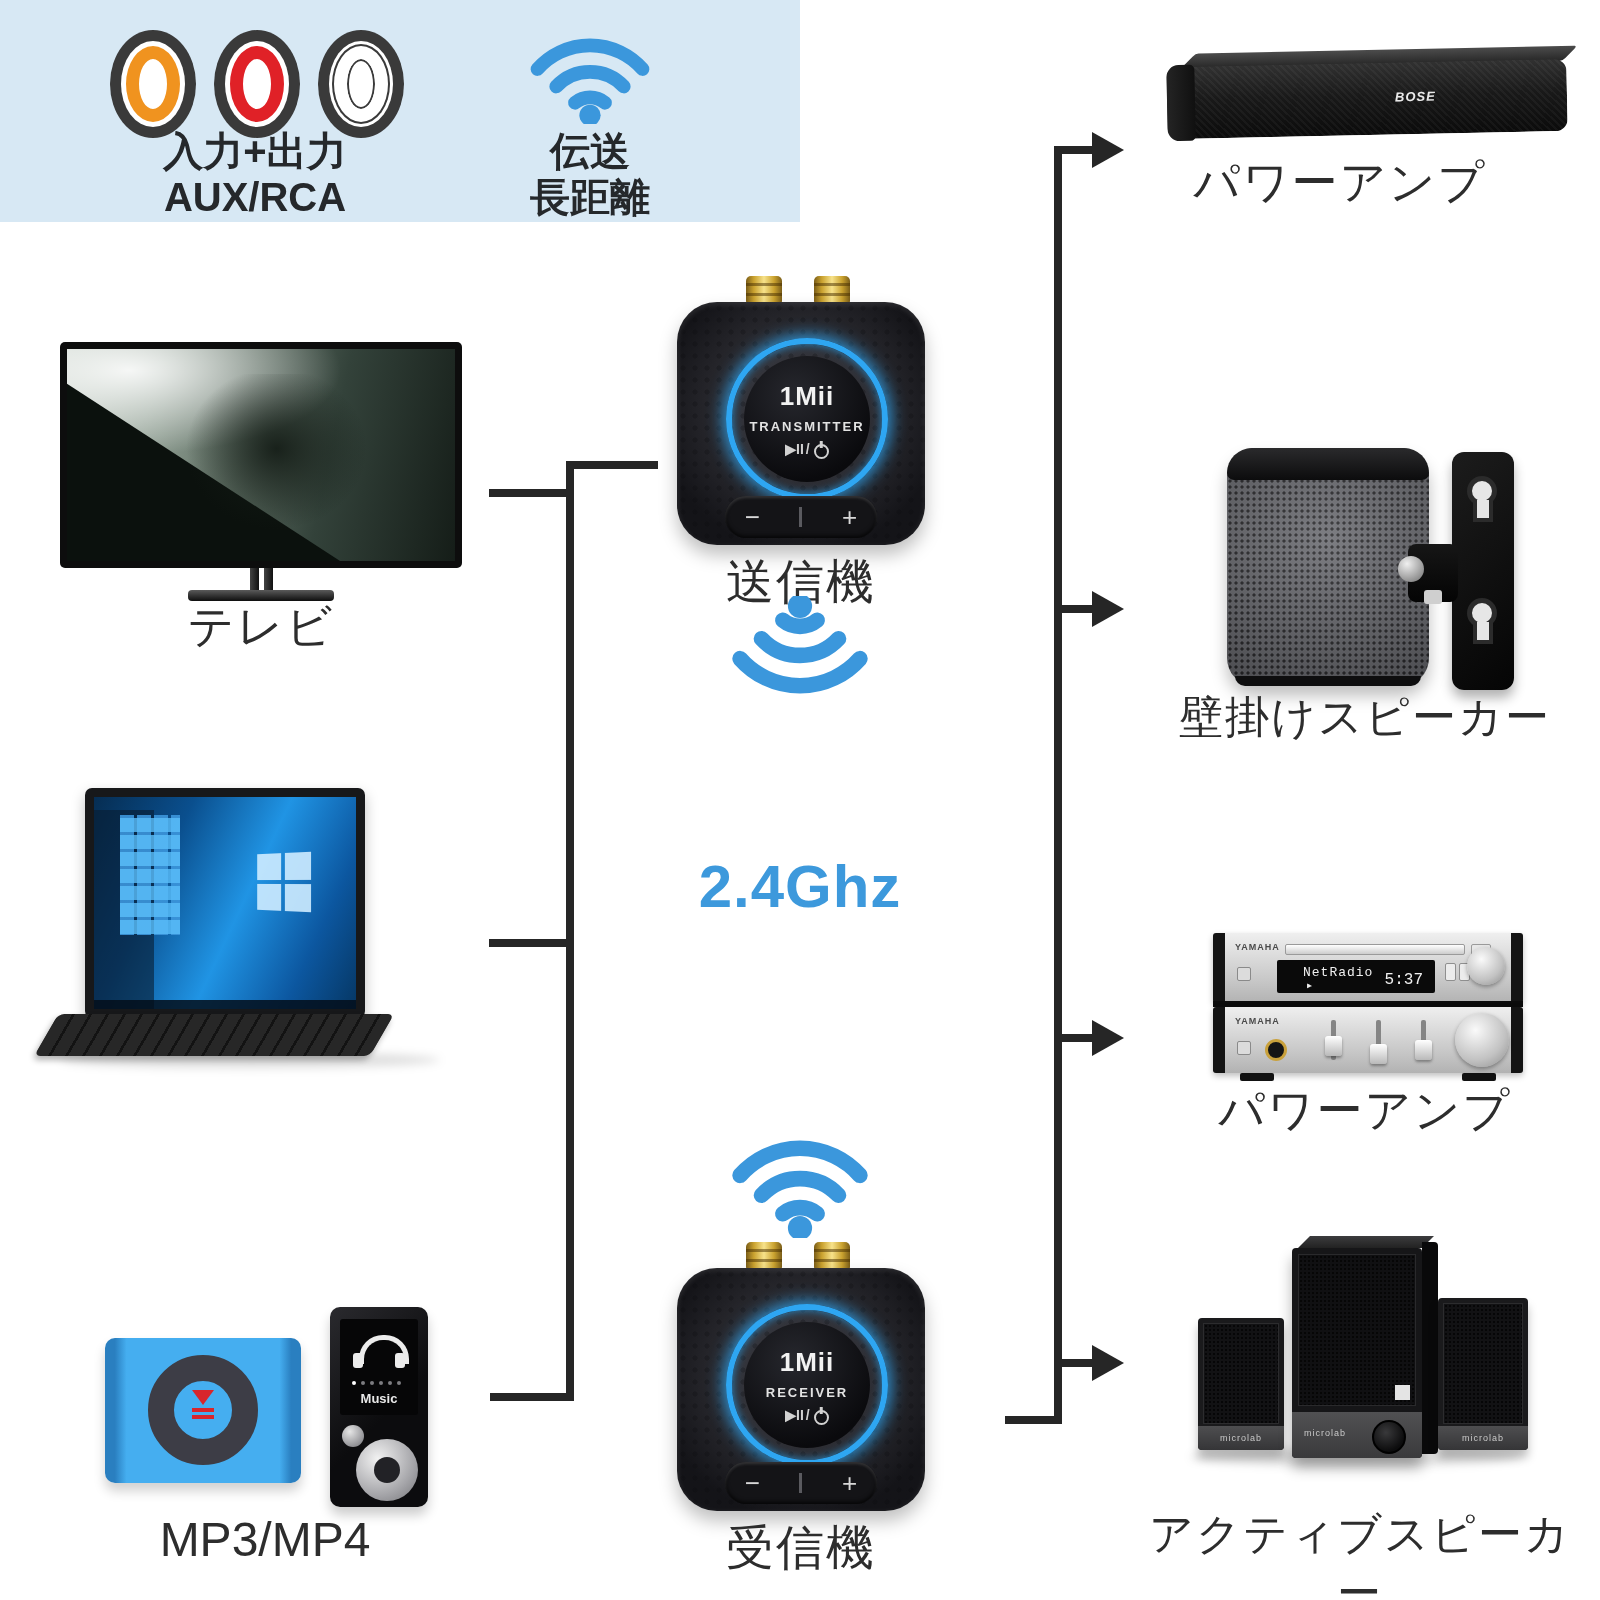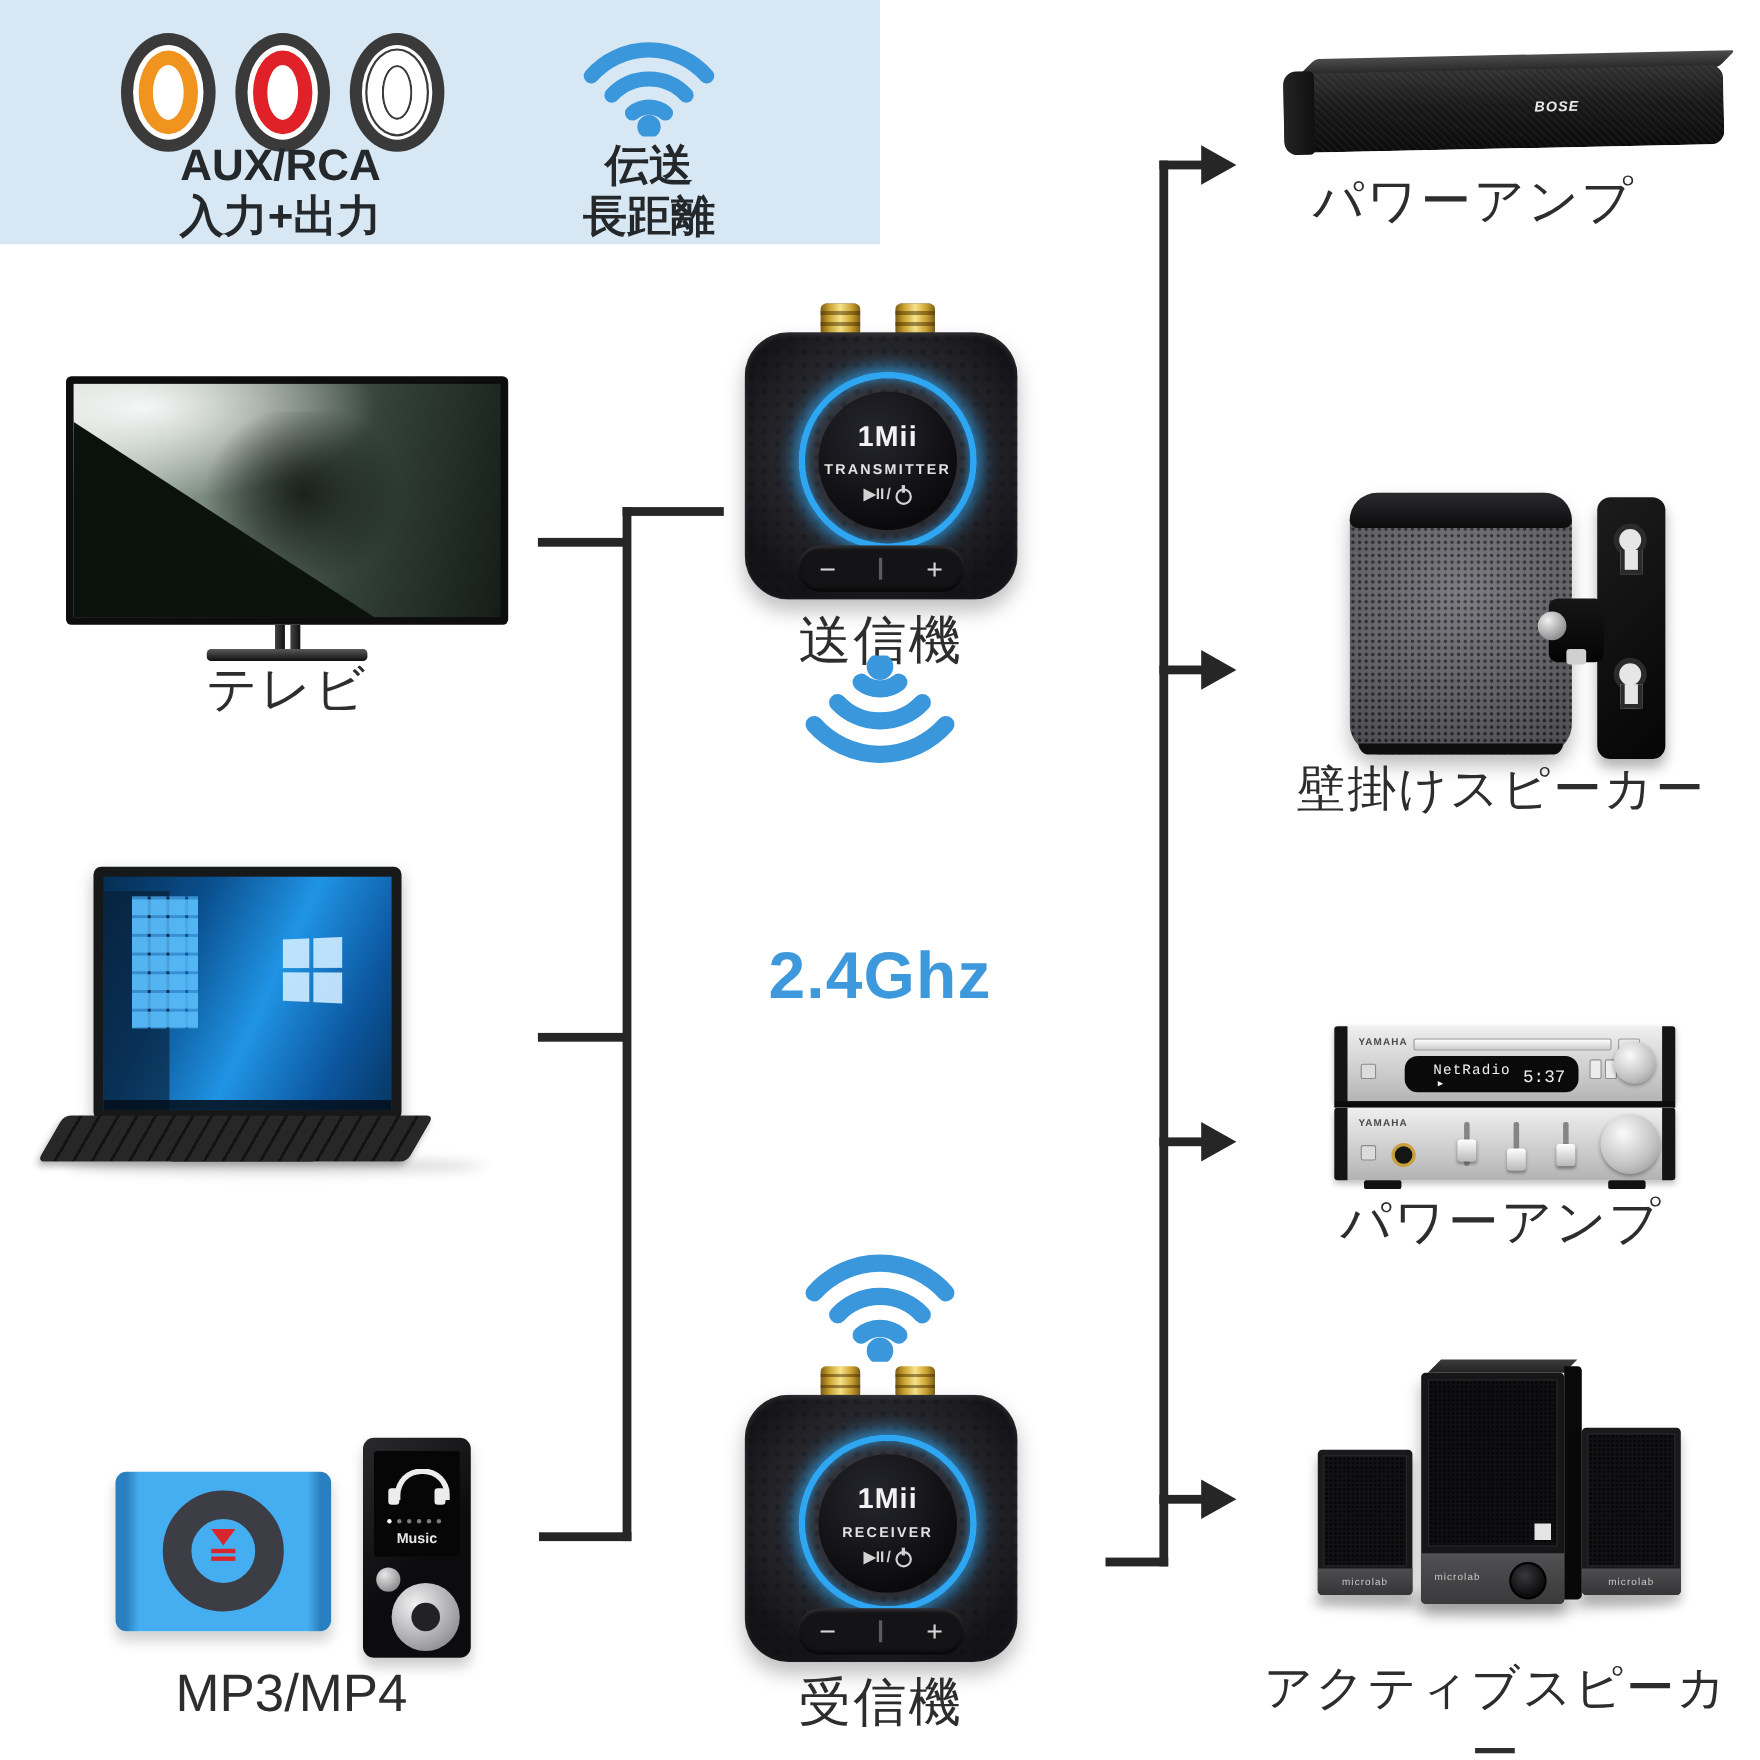--- a/index.html
+++ b/index.html
@@ -157,21 +157,21 @@
   
   .amp-unit{position:absolute;left:1213px;width:310px;background:linear-gradient(180deg,#efefef,#c6c6c6 70%,#b2b2b2);
         border-radius:3px;box-shadow:0 3px 6px rgba(0,0,0,.25);}
   .amp-unit .capL,.amp-unit .capR{position:absolute;top:0;width:12px;height:100%;background:#141414;}
   .amp-unit .capL{left:0;border-radius:3px 0 0 3px;}
   .amp-unit .capR{right:0;border-radius:0 3px 3px 0;}
   .yamaha{position:absolute;left:22px;top:9px;font-size:9px;font-weight:bold;color:#4a4a4a;letter-spacing:1px;}
   .cd-slot{position:absolute;left:72px;top:11px;width:178px;height:9px;border:1px solid #9a9a9a;border-radius:2px;
         background:linear-gradient(180deg,#ffffff,#cccccc);}
   .cd-eject{position:absolute;left:258px;top:11px;width:18px;height:11px;border:1px solid #9a9a9a;background:#e8e8e8;border-radius:2px;}
-  .amp-display{position:absolute;left:64px;top:27px;width:158px;height:33px;background:#0a0a0a;border-radius:12px;
+  .amp-display{position:absolute;left:64px;top:27px;width:158px;height:33px;background:#0a0a0a;border-radius:2px;
         font-family:"Liberation Mono", monospace;color:#f0f0f0;}
   .amp-display .st{position:absolute;left:26px;top:5px;font-size:13px;letter-spacing:1px;}
   .amp-display .tm{position:absolute;right:12px;bottom:4px;font-size:16px;}
   .amp-display .pl{position:absolute;left:30px;bottom:3px;font-size:8px;}
   .knob{border-radius:50%;background:radial-gradient(circle at 38% 32%,#fafafa,#c2c2c2 60%,#8c8c8c);
         box-shadow:0 2px 4px rgba(0,0,0,.35);position:absolute;}
   .sq-btn{position:absolute;width:12px;height:12px;border:1px solid #8a8a8a;background:#dcdcdc;border-radius:2px;}
   .mini-btn{position:absolute;width:9px;height:16px;border:1px solid #8f8f8f;background:#ececec;border-radius:2px;}
   .slider{position:absolute;width:5px;height:40px;background:#858585;border-radius:2px;}
   .slider i{position:absolute;left:-6px;width:17px;height:20px;border-radius:3px;
@@ -214,22 +214,22 @@
     </div>
     <div class="rca red" style="left:214px;top:30px;">
       <div class="w1"></div>
       <div class="c1"></div>
     </div>
     <div class="rca white" style="left:318px;top:30px;">
       <div class="w1"></div>
       <div class="c1"></div>
     </div>
     <div class="badge-txt" style="left:60px;top:128px;width:390px;">
+      <div>入力+出力</div>
       <div>AUX/RCA</div>
-      <div>入力+出力</div>
     </div>
     <div class="wifi" style="left:508px;top:24px;width:164px;height:100px;">
       <svg viewBox="0 0 100 80" fill="none">
         <path d="M8 36 A56 56 0 0 1 92 36" stroke="#3b97dc" stroke-width="11" stroke-linecap="round"></path>
         <path d="M23 50 A37 37 0 0 1 77 50" stroke="#3b97dc" stroke-width="11" stroke-linecap="round"></path>
         <path d="M38 63 A19 19 0 0 1 62 63" stroke="#3b97dc" stroke-width="11" stroke-linecap="round"></path>
         <circle cx="50" cy="73" r="8.5" fill="#3b97dc"></circle>
       </svg>
     </div>
     <div class="badge-txt" style="left:400px;top:128px;width:380px;">

